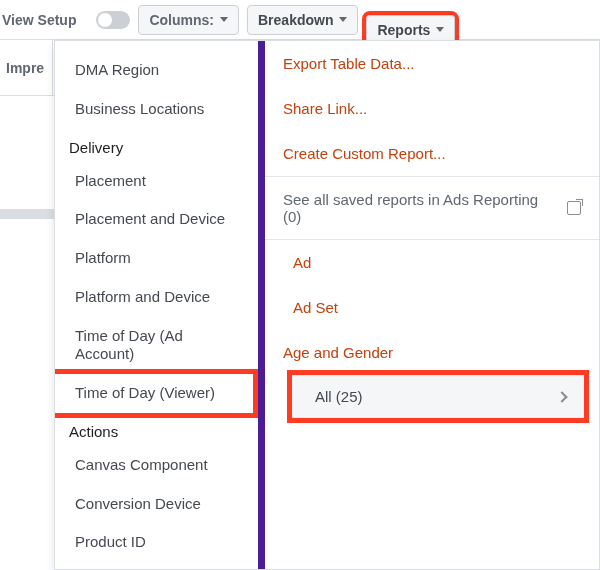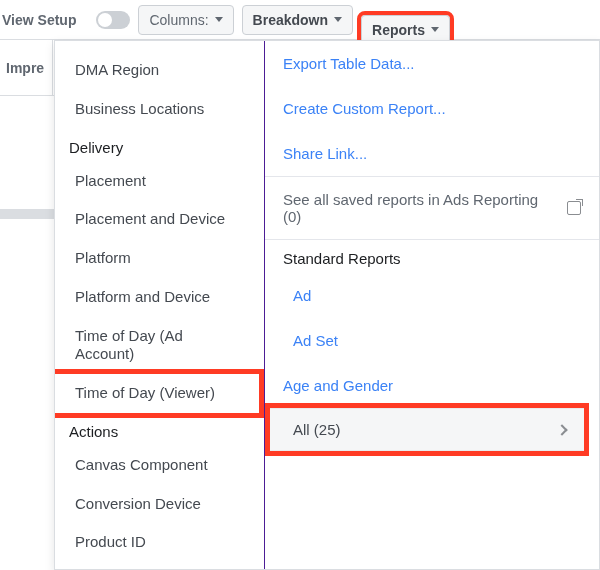--- a/index.html
+++ b/index.html
@@ -2,42 +2,42 @@
 <html><head>
 <meta charset="utf-8">
 <style>
   * { box-sizing: border-box; font-family: -apple-system, BlinkMacSystemFont, "Segoe UI", Helvetica, Arial, sans-serif; }
   body { margin: 0; padding: 0; width: 600px; height: 570px; background: #fff; color: #1c1e21; }
   .toolbar { height: 40px; padding: 0 4px 0 2px; display: flex; align-items: center; gap: 8px; border-bottom: 1px solid #dadde1; }
   .vs-wrap { display: flex; align-items: center; gap: 20px; color: #606770; font-size: 14px; font-weight: 600;}
   .toggle { width: 34px; height: 18px; background: #ccd0d5; border-radius: 9px; position: relative; }
   .toggle::after { content: ""; position: absolute; left: 2px; top: 2px; width: 14px; height: 14px; background: #fff; border-radius: 50%; }
   .btn { height: 30px; padding: 0 10px; background: #f5f6f7; border: 1px solid #ccd0d5; border-radius: 4px; display: flex; align-items: center; gap: 6px; font-size: 14px; font-weight: 600; color: #444950; cursor: pointer;}
-  .btn .light { font-weight: 400; color: #606770; }
+  .btn .light { font-weight: 700; color: #606770; }
   .caret { width: 0; height: 0; border-left: 4px solid transparent; border-right: 4px solid transparent; border-top: 5px solid #606770; }
   .red-box { outline: 4px solid #ff3b24; margin-top: 20px; }
   .tablehead { height: 56px; border-bottom: 1px solid #dadde1; display:flex; align-items:center; padding-left:6px; color:#606770; font-weight:600; font-size:14px; position:relative;}
   .tablehead .sep { position:absolute; left:52px; top:0; bottom:0; width:1px; background:#dadde1;}
   .left-border { position:absolute; left:0; top:209px; width:55px; height:10px; background:#dadde1;}
   .panels { position: absolute; left: 54px; top: 40px; bottom:0; right:0; display:flex; background:#fff; border:1px solid #dadde1; box-shadow: 0 4px 10px rgba(0,0,0,.1); }
   .col { overflow:hidden; }
-  .col.left { width: 210px; border-right:1px solid #4c1d95; padding: 10px 0 0; }
+  .col.left { width: 210px; border-right:7px solid #4c1d95; padding: 10px 0 0; }
   .col.right { flex:1; padding: 0; }
   .group-h { padding: 10px 14px 6px; font-weight: 400; font-size: 15px; color:#1c1e21;}
   .item { padding: 10px 20px; font-size: 15px; color:#444950; cursor:pointer; line-height:1.25;}
   .item.sub { padding-left:20px; }
-  .r-item { padding: 14px 18px; font-size: 15px; color:#3b82f6; cursor:pointer; }
+  .r-item { padding: 14px 18px; font-size: 15px; color:#c2410c; cursor:pointer; }
   .r-sep { height:1px; background:#e4e6eb; margin:0;}
   .saved { padding: 14px 18px; font-size:15px; color:#606770; display:flex; align-items:center; gap:12px; cursor:pointer;}
   .ext-icon { width:14px; height:14px; border:1.5px solid #8a8d91; border-radius:2px; position:relative;}
   .ext-icon::after{content:""; position:absolute; right:-3px; top:-3px; width:6px; height:6px; border-top:1.5px solid #8a8d91; border-right:1.5px solid #8a8d91;}
   .all-row { padding: 12px 18px; background:#f5f6f7; display:flex; align-items:center; justify-content:space-between; font-size:15px; color:#444950; border-top:1px solid #e9eaec; border-bottom:1px solid #e9eaec; cursor:pointer;}
   .chev-right { width:8px; height:8px; border-top:2px solid #8a8d91; border-right:2px solid #8a8d91; transform:rotate(45deg);}
   .red-frame { border:5px solid #ff3b24; margin: -5px 0 -5px -5px; }
-  .red-frame-right { border:5px solid #ff3b24; margin: -5px 10px -5px 0;}
+  .red-frame-right { border:5px solid #ff3b24; margin: -5px 10px -5px 22px;}
 </style>
 </head>
 <body>
 
 <div class="toolbar">
   <div class="vs-wrap">
     <span>View Setup</span>
     <div class="toggle"></div>
   </div>
   <div class="btn">
@@ -73,29 +73,28 @@
     <div class="red-frame">
        <div class="item sub" style="padding-top:10px;padding-bottom:10px">Time of Day (Viewer)</div>
     </div>
     <div class="group-h">Actions</div>
     <div class="item sub">Canvas Component</div>
     <div class="item sub">Conversion Device</div>
     <div class="item sub">Product ID</div>
   </div>
   <div class="col right">
     <div class="r-item">Export Table Data...</div>
+    <div class="r-item">Share Link...</div>
     <div class="r-item">Create Custom Report...</div>
-    <div class="r-item">Share Link...</div>
     <div class="r-sep"></div>
     <div class="saved">
       <span>See all saved reports in Ads Reporting (0)</span>
       <span class="ext-icon"></span>
     </div>
     <div class="r-sep"></div>
-    <div class="group-h" style="padding-left:18px">Standard Reports</div>
     <div class="r-item" style="padding-left:28px">Ad</div>
     <div class="r-item" style="padding-left:28px">Ad Set</div>
     <div class="r-item" style="">Age and Gender</div>
     <div class="red-frame-right">
       <div class="all-row">
         <span style="padding-left:5px">All (25)</span>
         <span class="chev-right"></span>
       </div>
     </div>
   </div>

